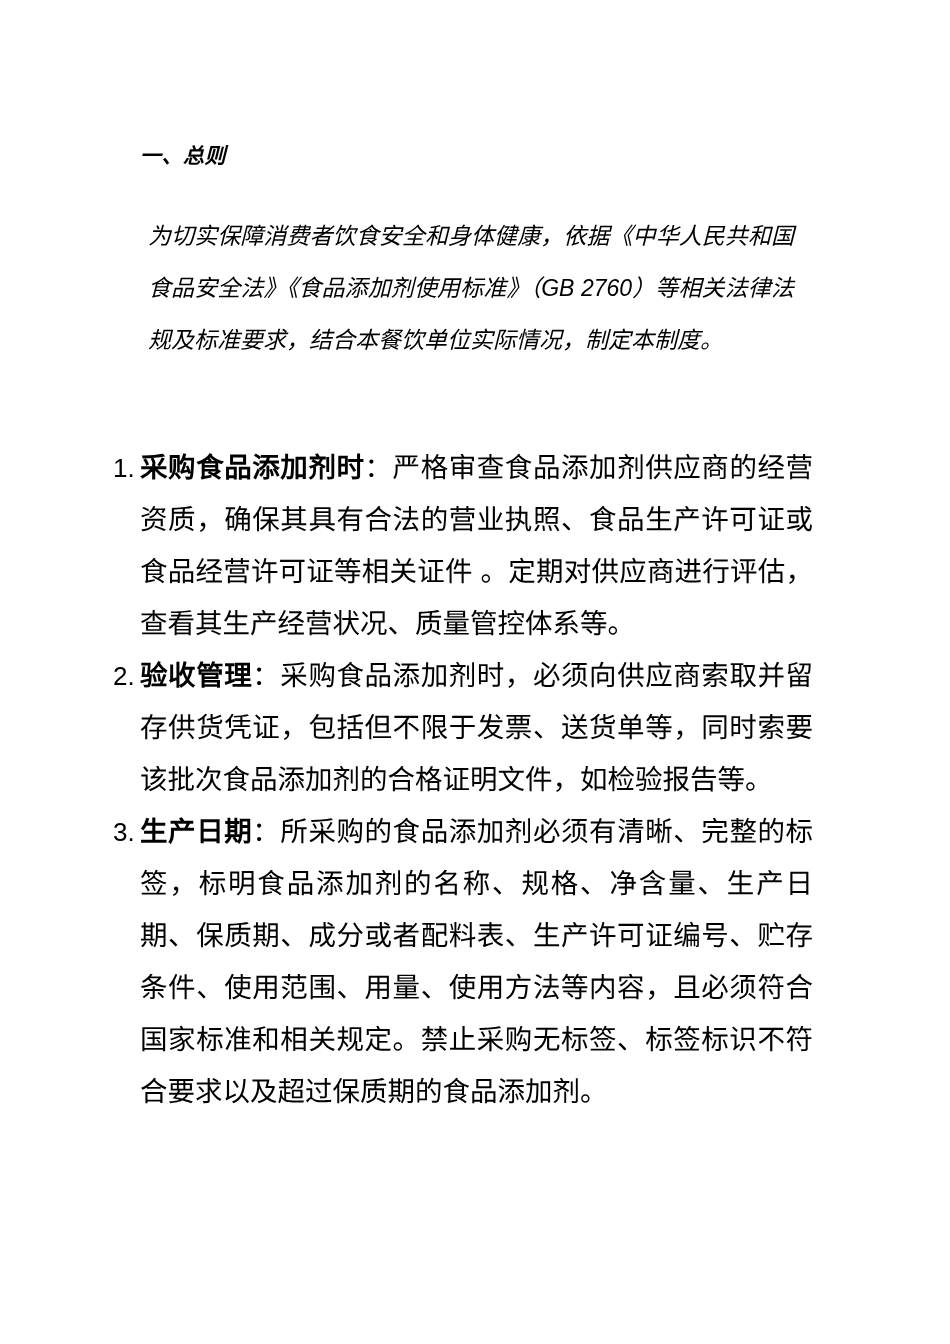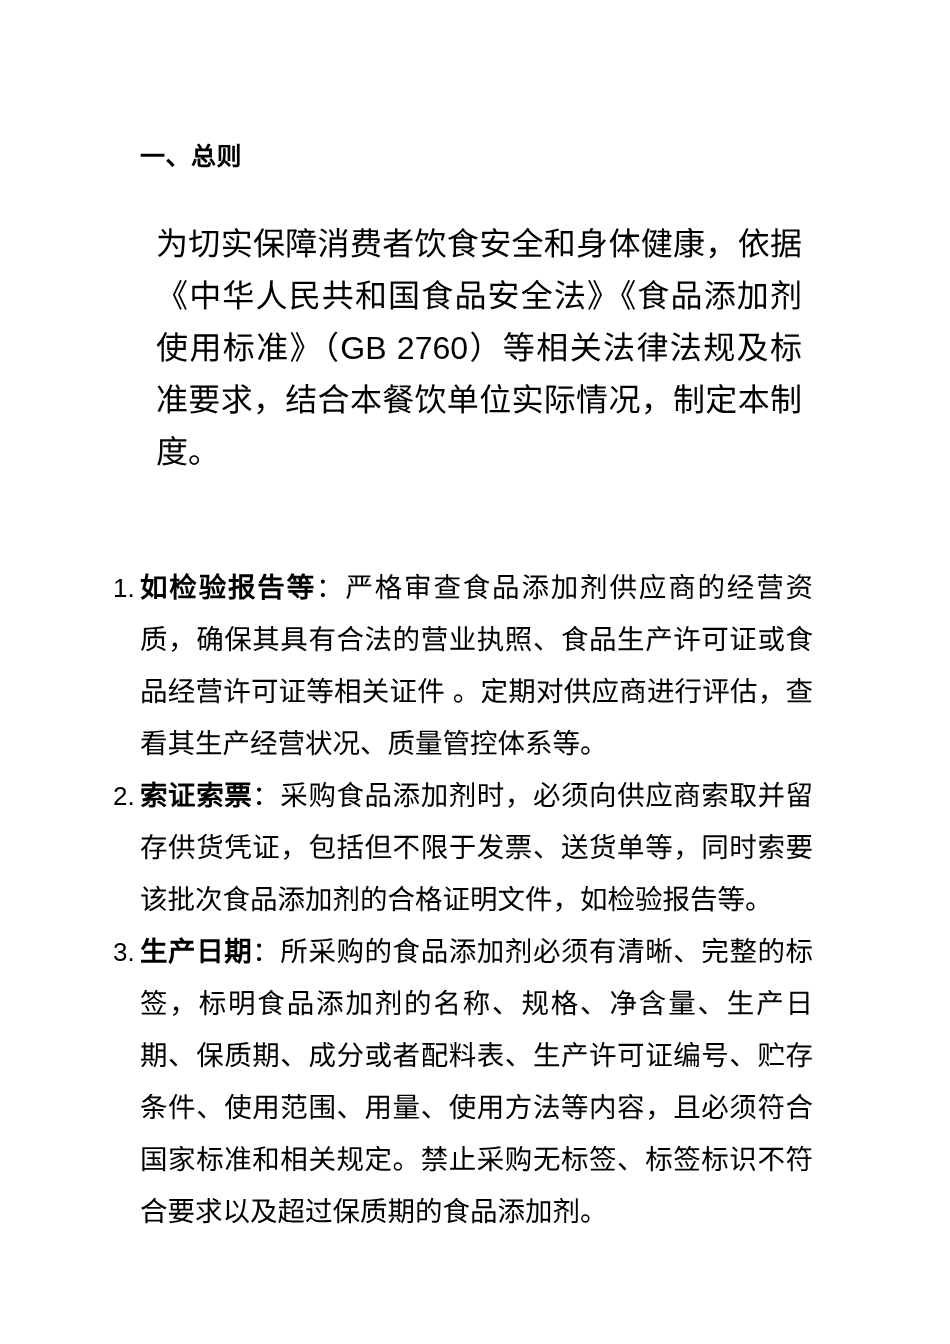--- a/index.html
+++ b/index.html
@@ -27,42 +27,44 @@
   
   .content {
     position: absolute;
     left: 113px;
     top: 0;
     width: 700px;
   }
 
   
   .heading {
-    font-size: 25px;
+    font-size: 21px;
     font-weight: bold;
     line-height: 52px;
     letter-spacing: 0.5px;
     margin: 0;
     padding-left: 27px;   
     white-space: nowrap;
+    font-style: italic;
   }
 
   
   .para {
-    font-size: 32px;
+    font-size: 23px;
     font-weight: normal;
     line-height: 52px;
-    margin: 16px;
+    margin: 8px;
     padding-left: 27px;   
     padding-right: 0;
     width: 673px;
     box-sizing: border-box;
     text-align: justify;
     text-justify: inter-ideograph;
     word-break: break-all;
+    font-style: italic;
   }
 
   
   ol.list {
     list-style: none;
     margin: 0;
     padding: 0;
   }
   ol.list > li {
     position: relative;
@@ -114,24 +116,24 @@
 
     <p class="para">为切实保障消费者饮食安全和身体健康，依据《中华人民共和国食品安全法》《食品添加剂使用标准》（GB 2760）等相关法律法规及标准要求，结合本餐饮单位实际情况，制定本制度。</p>
 
     <div class="gap-para-h"></div>
 
 
     <div class="gap-h-list"></div>
 
     <ol class="list">
       <li>
-        <span class="marker">1.</span><span class="lbl">如检验报告等</span><span class="colon">：</span><span>严格审查食品添加剂供应商的经营资质，确保其具有合法的营业执照、食品生产许可证或食品经营许可证等相关证件 。定期对供应商进行评估，查看其生产经营状况、质量管控体系等。</span>
+        <span class="marker">1.</span><span class="lbl">采购食品添加剂时</span><span class="colon">：</span><span>严格审查食品添加剂供应商的经营资质，确保其具有合法的营业执照、食品生产许可证或食品经营许可证等相关证件 。定期对供应商进行评估，查看其生产经营状况、质量管控体系等。</span>
       </li>
       <li>
-        <span class="marker">2.</span><span class="lbl">索证索票</span><span class="colon">：</span><span>采购食品添加剂时，必须向供应商索取并留存供货凭证，包括但不限于发票、送货单等，同时索要该批次食品添加剂的合格证明文件，如检验报告等。</span>
+        <span class="marker">2.</span><span class="lbl">验收管理</span><span class="colon">：</span><span>采购食品添加剂时，必须向供应商索取并留存供货凭证，包括但不限于发票、送货单等，同时索要该批次食品添加剂的合格证明文件，如检验报告等。</span>
       </li>
       <li>
         <span class="marker">3.</span><span class="lbl">生产日期</span><span class="colon">：</span><span>所采购的食品添加剂必须有清晰、完整的标签，标明食品添加剂的名称、规格、净含量、生产日期、保质期、成分或者配料表、生产许可证编号、贮存条件、使用范围、用量、使用方法等内容，且必须符合国家标准和相关规定。禁止采购无标签、标签标识不符合要求以及超过保质期的食品添加剂。</span>
       </li>
     </ol>
 
     <div class="gap-list-h"></div>
 
 
   </div>

